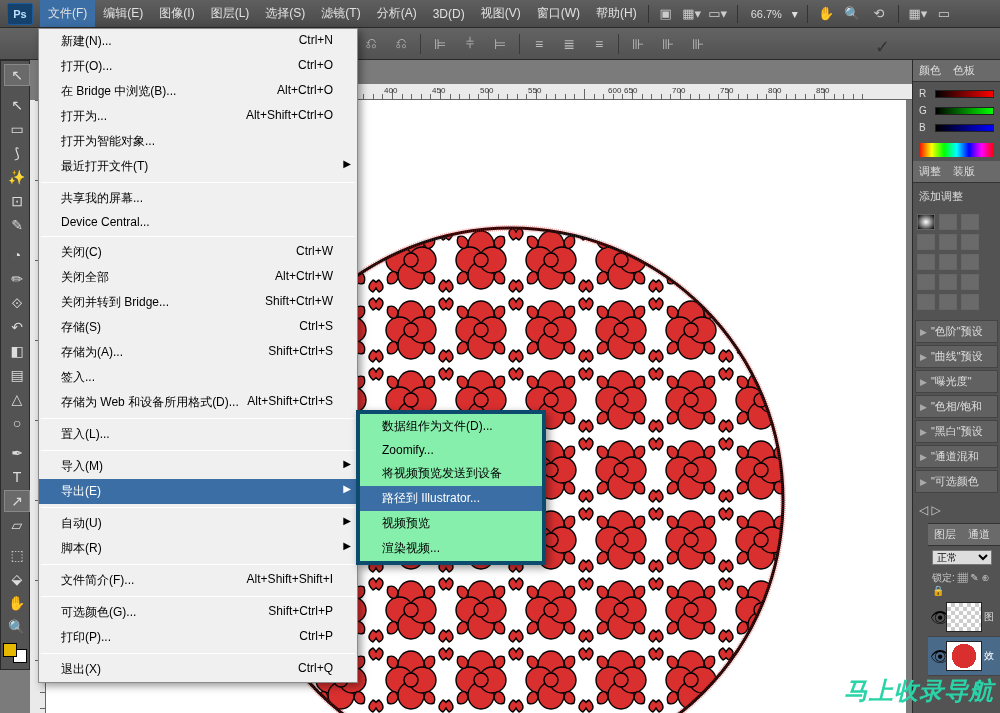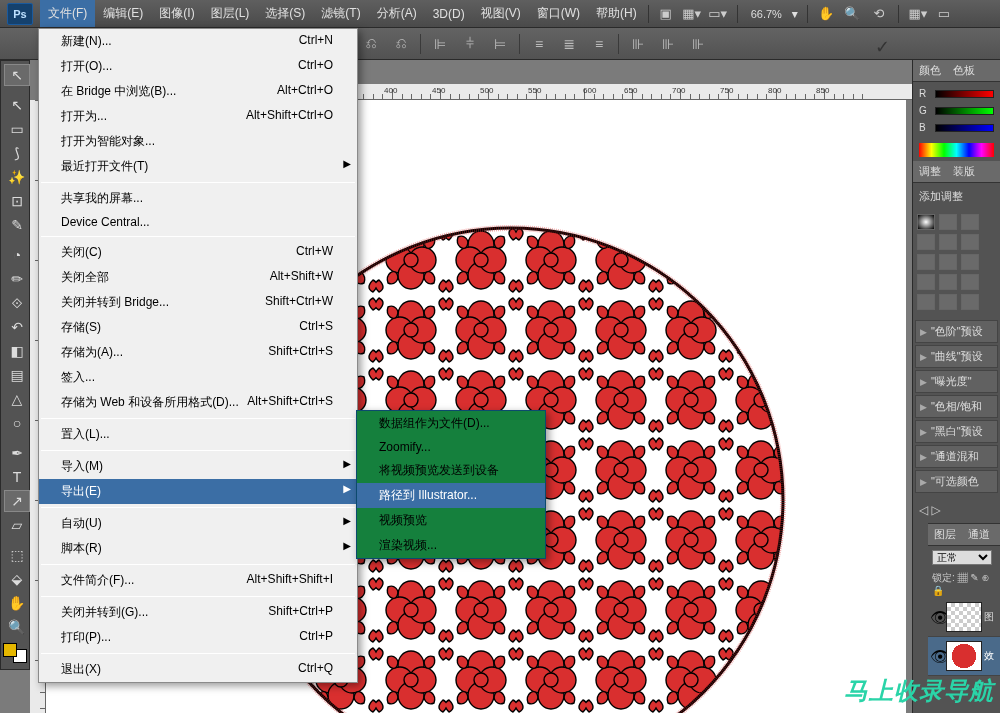--- a/index.html
+++ b/index.html
@@ -29,21 +29,21 @@
 .ruler-tick{position:absolute;background:#666}
 .ruler-h .ruler-tick{bottom:0;width:1px;height:5px}
 .ruler-v .ruler-tick{right:0;height:1px;width:5px}
 .canvas{position:absolute;top:40px;left:16px;background:#fff;width:860px;height:900px}
 .paper{position:absolute;left:190px;top:125px;width:550px;height:550px}
 .dropdown{position:absolute;left:38px;top:28px;width:320px;background:#f0f0f0;border:1px solid #8a8a8a;box-shadow:3px 3px 8px rgba(0,0,0,.4);font-size:12px;color:#000;z-index:100}
 .dd-row{display:flex;justify-content:space-between;padding:4px 24px 4px 22px;cursor:default;position:relative}
 .dd-row.hover{background:#3b6ea5;color:#fff}
 .dd-row .arrow{position:absolute;right:6px;top:4px;font-size:10px}
 .dd-sep{height:1px;background:#c0c0c0;margin:3px 2px;border-bottom:1px solid #fff}
-.submenu{position:absolute;left:356px;top:410px;width:190px;background:#15803d;border:1px solid #0c4a6e;box-shadow:3px 3px 8px rgba(0,0,0,.4);font-size:12px;z-index:101}
+.submenu{position:absolute;left:356px;top:410px;width:190px;background:#86efac;border:4px solid #0c4a6e;box-shadow:3px 3px 8px rgba(0,0,0,.4);font-size:12px;z-index:101}
 .right-panels{position:absolute;right:0;top:60px;width:88px;bottom:0;background:#535353;border-left:1px solid #2a2a2a}
 .panel-tab{height:22px;background:#6a6a6a;display:flex;font-size:11px;color:#ddd;border-bottom:1px solid #333}
 .panel-tab span{padding:3px 6px}
 .panel-body{padding:6px;font-size:11px;color:#ddd}
 .color-sliders{display:flex;flex-direction:column;gap:6px;padding:6px}
 .slider-row{display:flex;align-items:center;gap:4px}
 .slider-row .lbl{width:12px;font-size:10px;color:#ddd}
 .slider-row .track{flex:1;height:8px;border:1px solid #222}
 .spectrum{height:14px;margin:4px 6px;background:linear-gradient(90deg,red,yellow,lime,cyan,blue,magenta,red)}
 .adjust-list{padding:4px 2px}
@@ -207,21 +207,21 @@
       <div class="ruler-tick" style="left: 461.2px;"></div>
       <div class="ruler-tick" style="left: 470.8px;"></div>
       <div class="ruler-tick" style="left: 480.4px;"></div>
       <div class="ruler-tick" style="left: 490px; height: 10px;"></div>
       <span style="left: 482px;">550</span>
       <div class="ruler-tick" style="left: 499.6px;"></div>
       <div class="ruler-tick" style="left: 509.2px;"></div>
       <div class="ruler-tick" style="left: 518.8px;"></div>
       <div class="ruler-tick" style="left: 528.4px;"></div>
       <div class="ruler-tick" style="left: 538px; height: 10px;"></div>
-      <span style="left: 524px; padding-left: 13px;">600</span>
+      <span style="left: 549px; padding-left: 13px;">600</span>
       <div class="ruler-tick" style="left: 547.6px;"></div>
       <div class="ruler-tick" style="left: 557.2px;"></div>
       <div class="ruler-tick" style="left: 566.8px;"></div>
       <div class="ruler-tick" style="left: 576.4px;"></div>
       <div class="ruler-tick" style="left: 586px; height: 10px;"></div>
       <span style="left: 578px;">650</span>
       <div class="ruler-tick" style="left: 595.6px;"></div>
       <div class="ruler-tick" style="left: 605.2px;"></div>
       <div class="ruler-tick" style="left: 614.8px;"></div>
       <div class="ruler-tick" style="left: 624.4px;"></div>
@@ -358,21 +358,21 @@
     <div class="dd-row">
       <span>Device Central...</span>
     </div>
     <div class="dd-sep"></div>
     <div class="dd-row">
       <span>关闭(C)</span>
       <span>Ctrl+W</span>
     </div>
     <div class="dd-row">
       <span>关闭全部</span>
-      <span>Alt+Shift+W</span>
+      <span>Alt+Ctrl+W</span>
     </div>
     <div class="dd-row">
       <span>关闭并转到 Bridge...</span>
       <span>Shift+Ctrl+W</span>
     </div>
     <div class="dd-row">
       <span>存储(S)</span>
       <span>Ctrl+S</span>
     </div>
     <div class="dd-row">
@@ -408,21 +408,21 @@
       <span>脚本(R)</span>
       <span class="arrow">▶</span>
     </div>
     <div class="dd-sep"></div>
     <div class="dd-row">
       <span>文件简介(F)...</span>
       <span>Alt+Shift+Shift+I</span>
     </div>
     <div class="dd-sep"></div>
     <div class="dd-row">
-      <span>关闭并转到(G)...</span>
+      <span>可选颜色(G)...</span>
       <span>Shift+Ctrl+P</span>
     </div>
     <div class="dd-row">
       <span>打印(P)...</span>
       <span>Ctrl+P</span>
     </div>
     <div class="dd-sep"></div>
     <div class="dd-row">
       <span>退出(X)</span>
       <span>Ctrl+Q</span>

